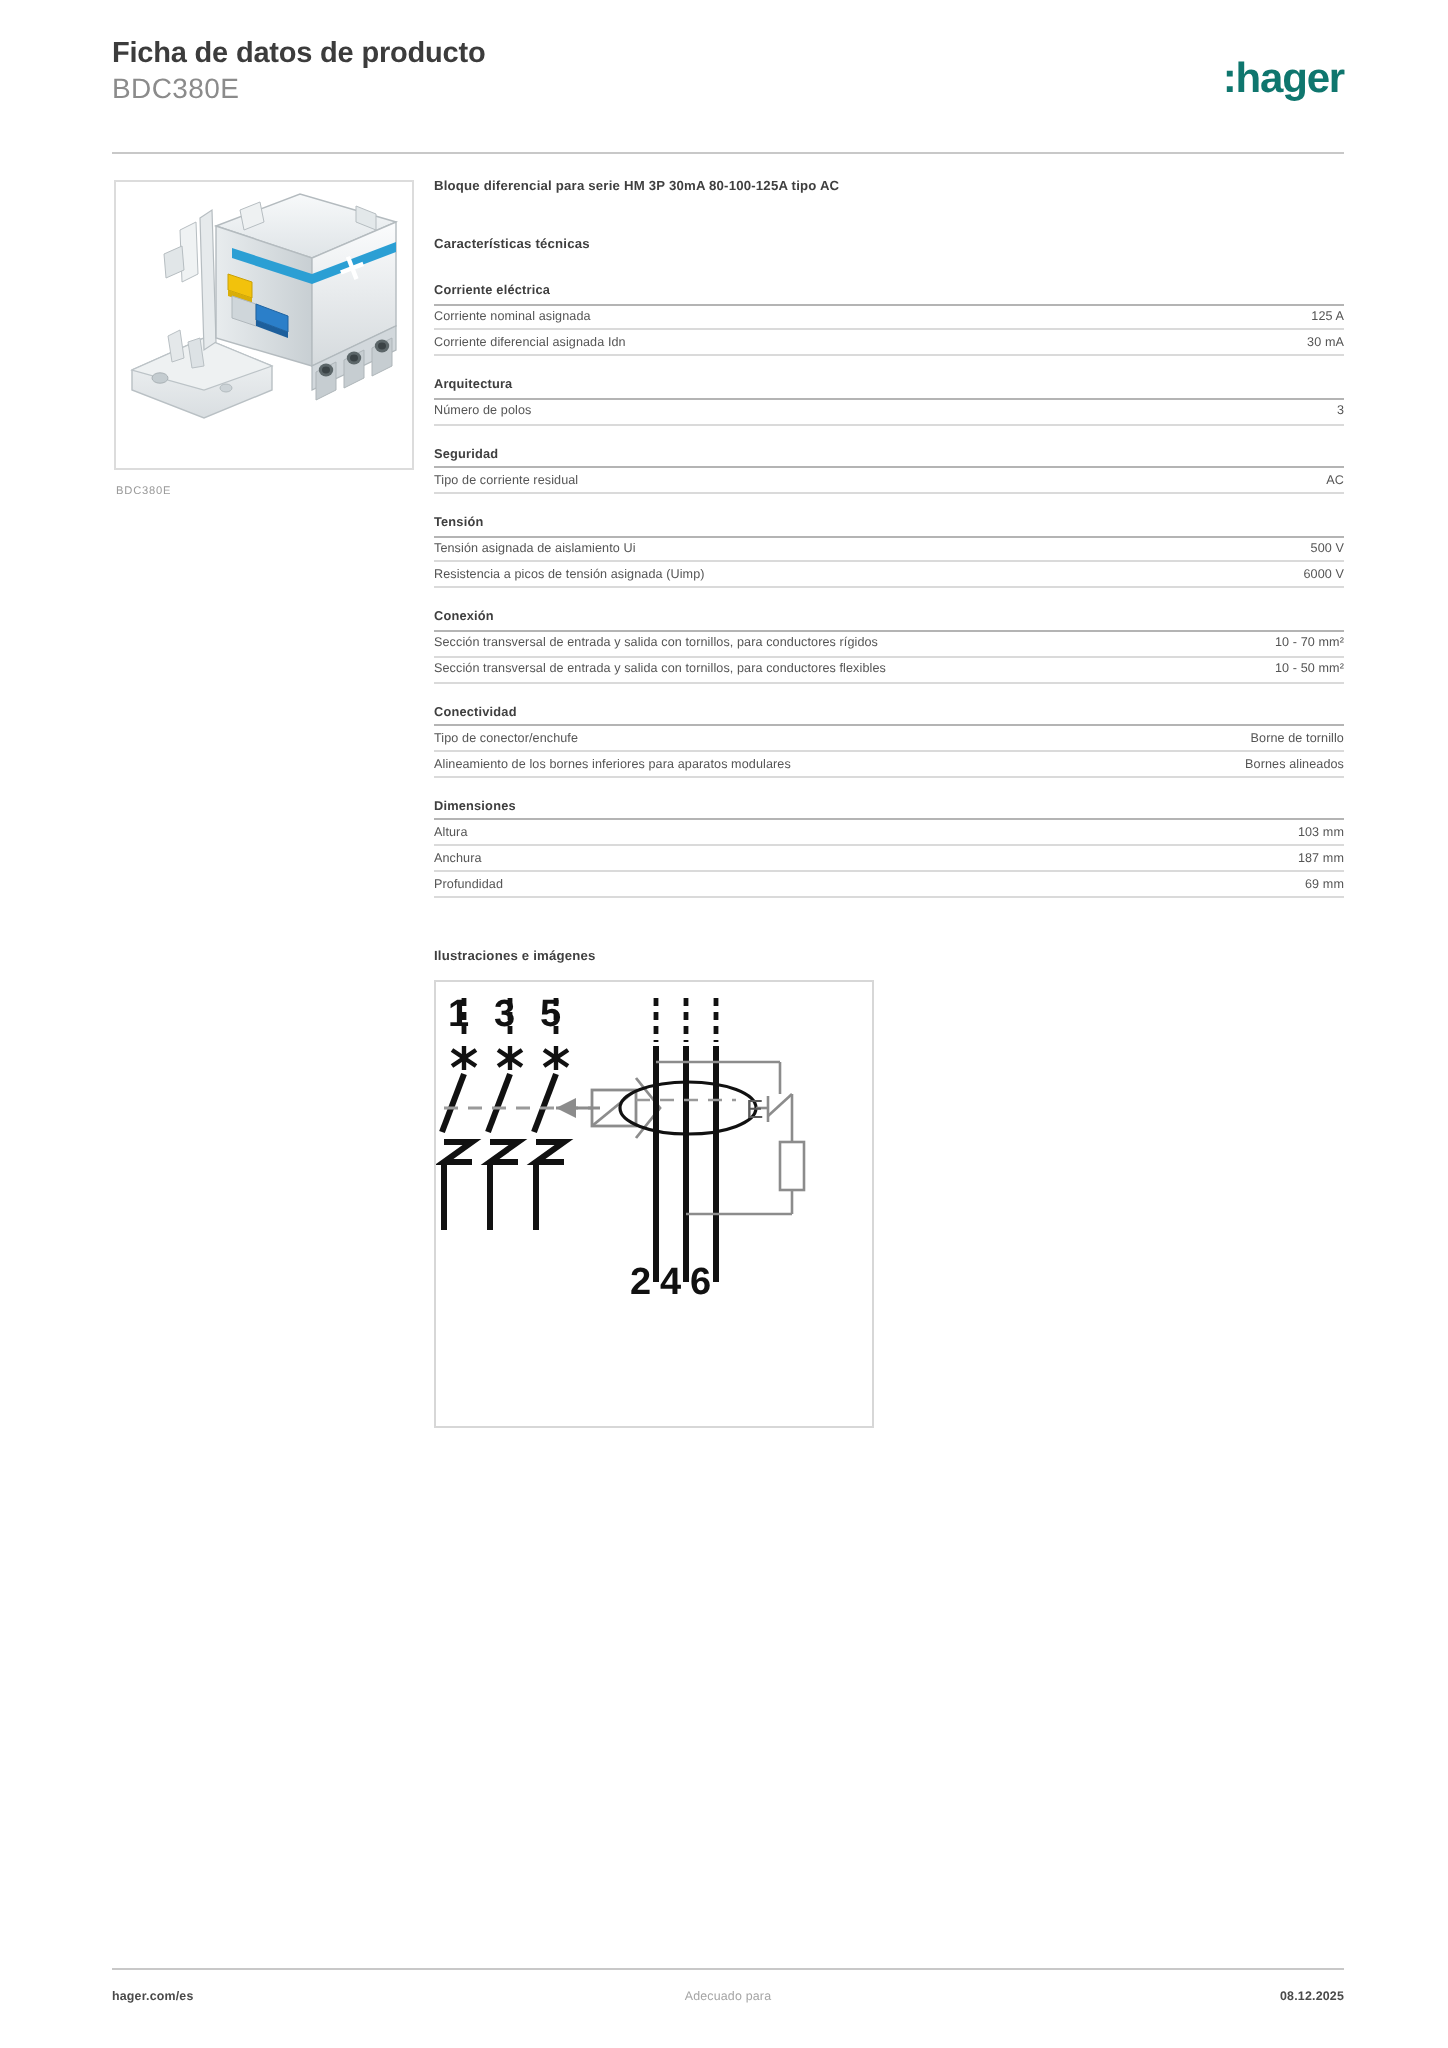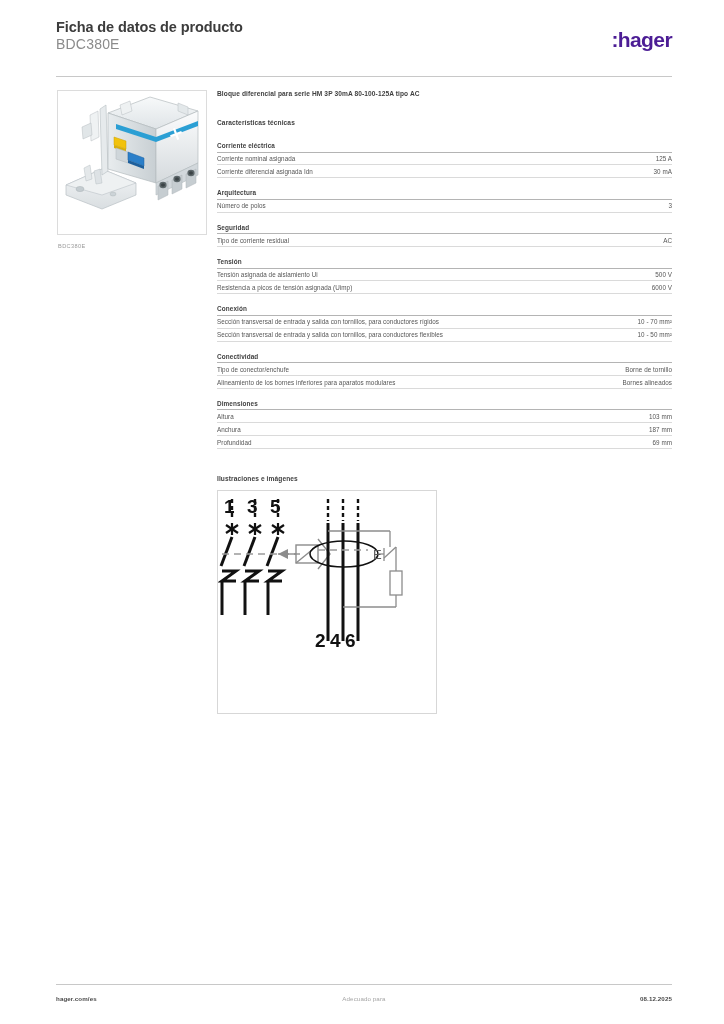--- a/index.html
+++ b/index.html
@@ -189,21 +189,21 @@
 </head>
 <body>
 
 <div class="page">
 
   <div class="header">
     <div class="title-block">
       <div class="doc-title">Ficha de datos de producto</div>
       <div class="doc-subtitle">BDC380E</div>
     </div>
-    <div class="logo" style="color: #4c1d95;">:hager</div>
+    <div class="logo" style="color: #0f766e;">:hager</div>
   </div>
   <div class="header-rule"></div>
 
   <div class="product-box">
     <svg width="146" height="141" viewBox="0 0 146 141">
       <defs>
         <linearGradient id="bodyTop" x1="0" y1="0" x2="0" y2="1">
           <stop offset="0%" stop-color="#f7f9fa"></stop>
           <stop offset="100%" stop-color="#dfe4e7"></stop>
         </linearGradient>

